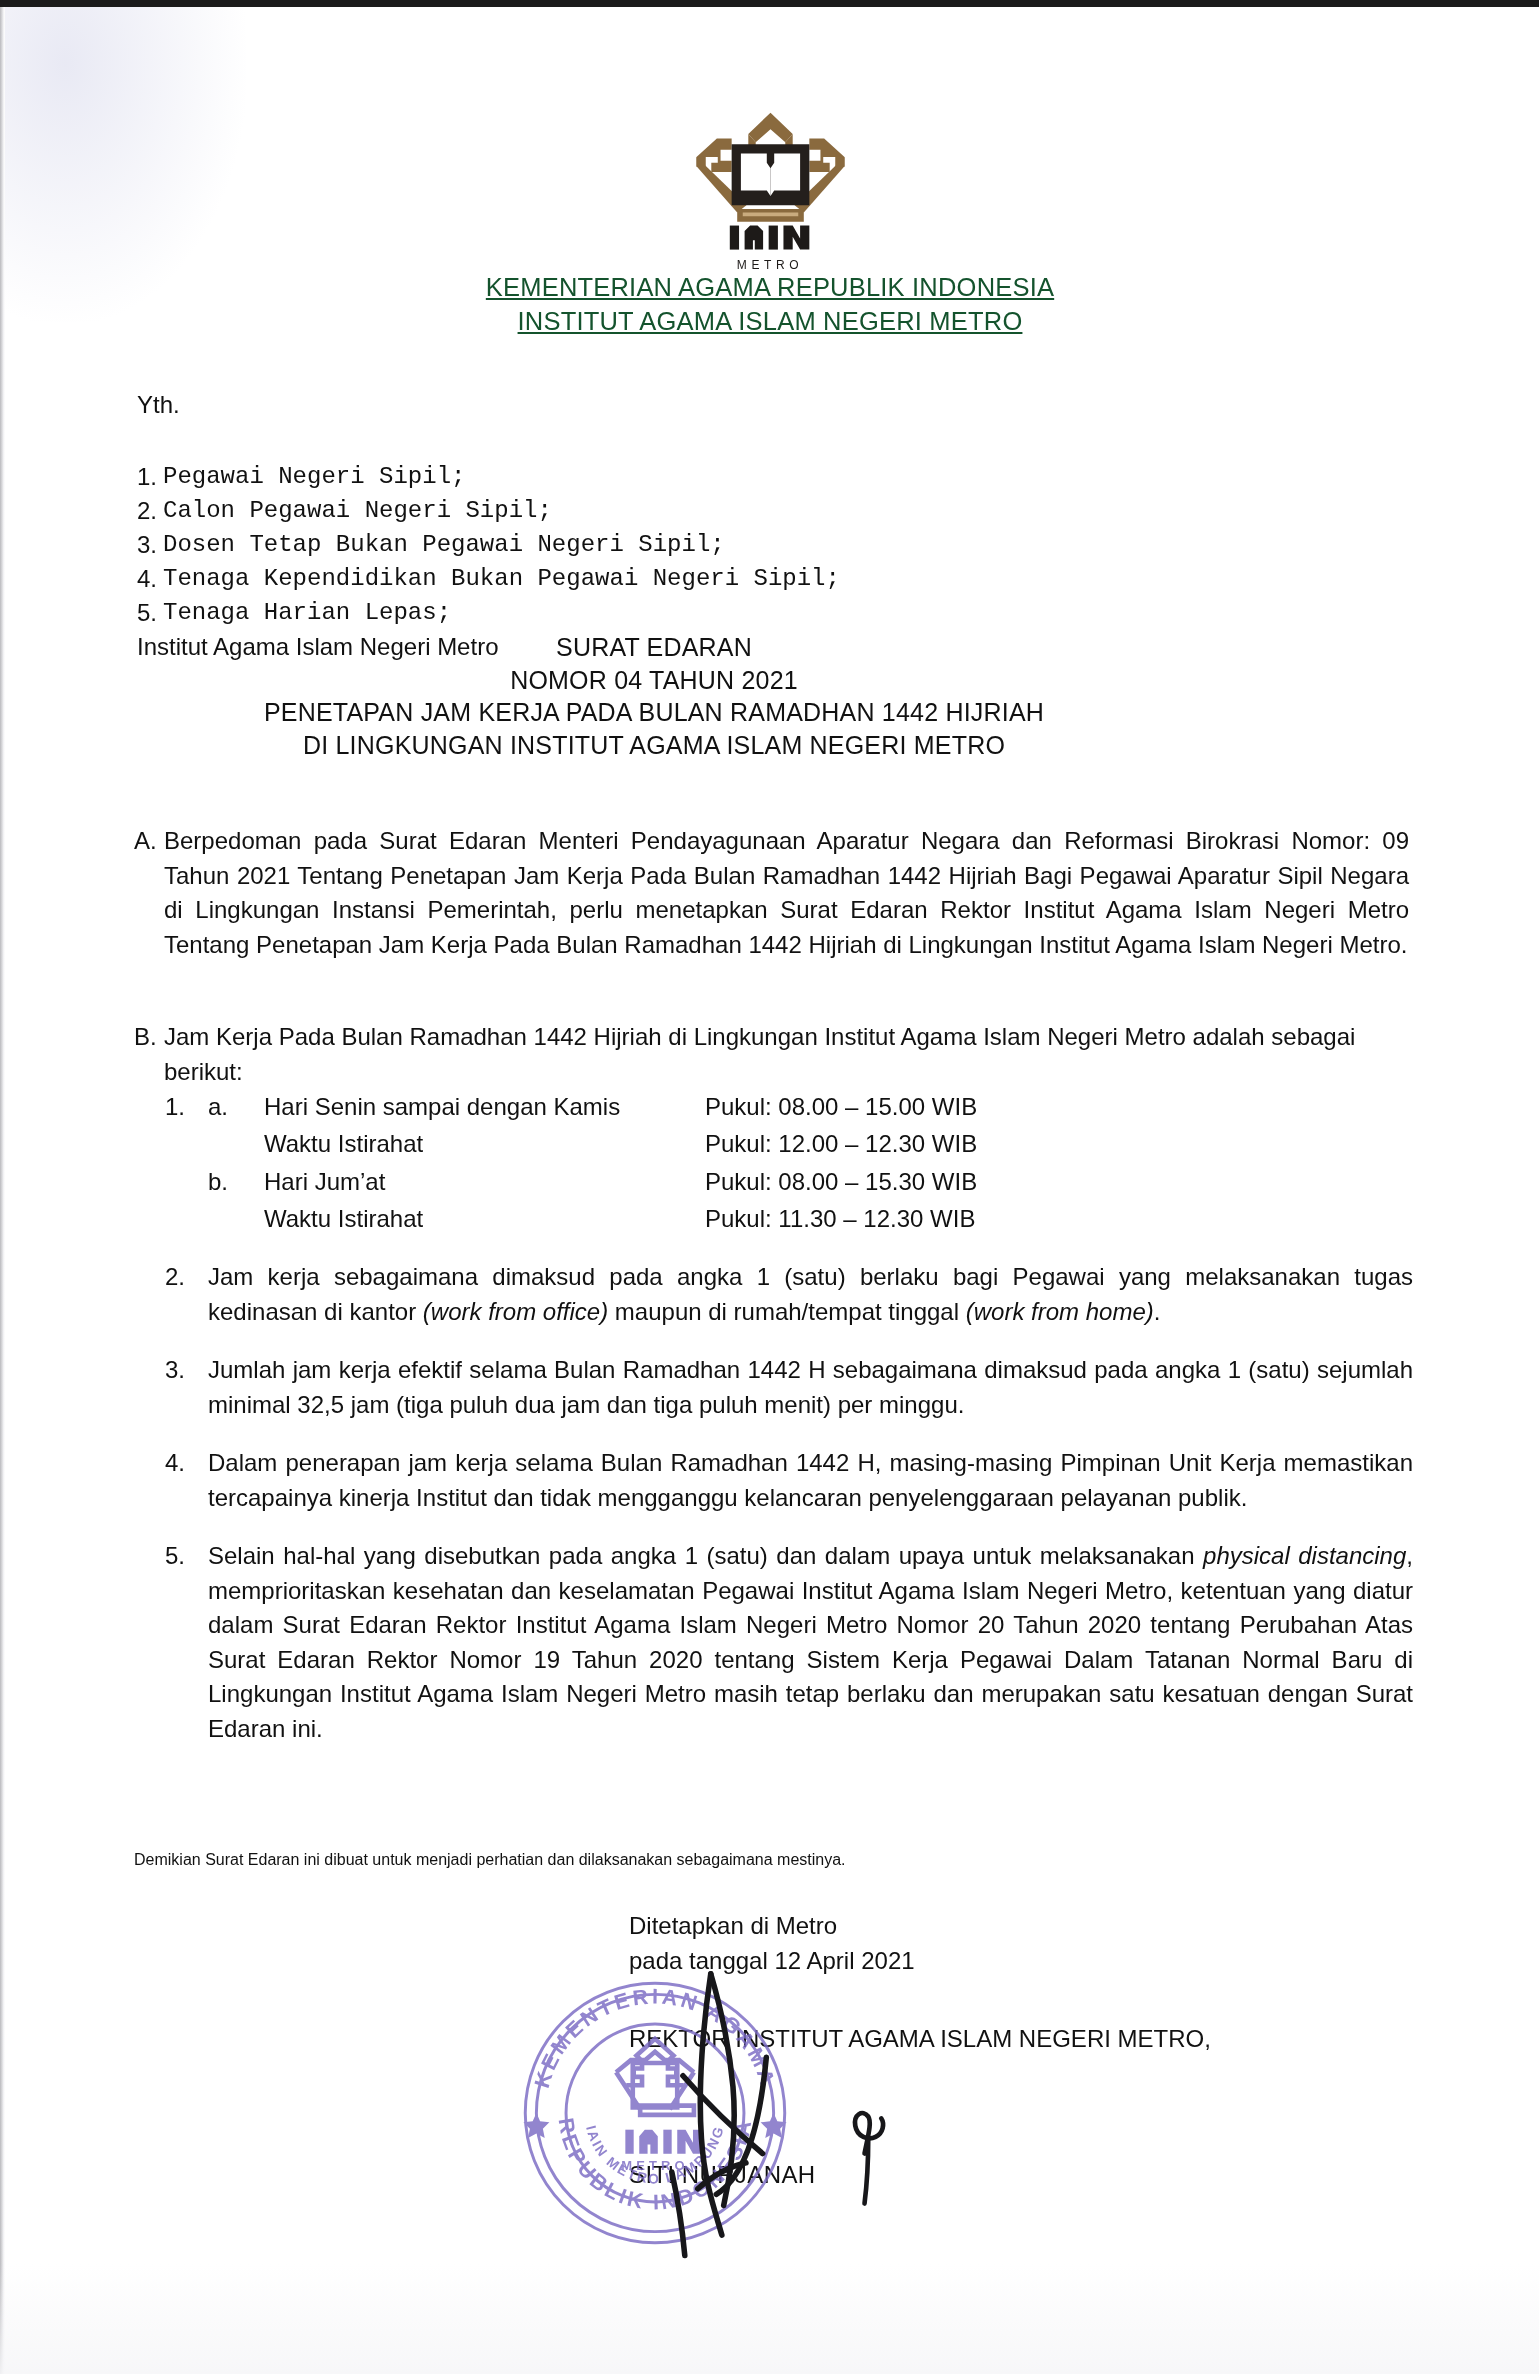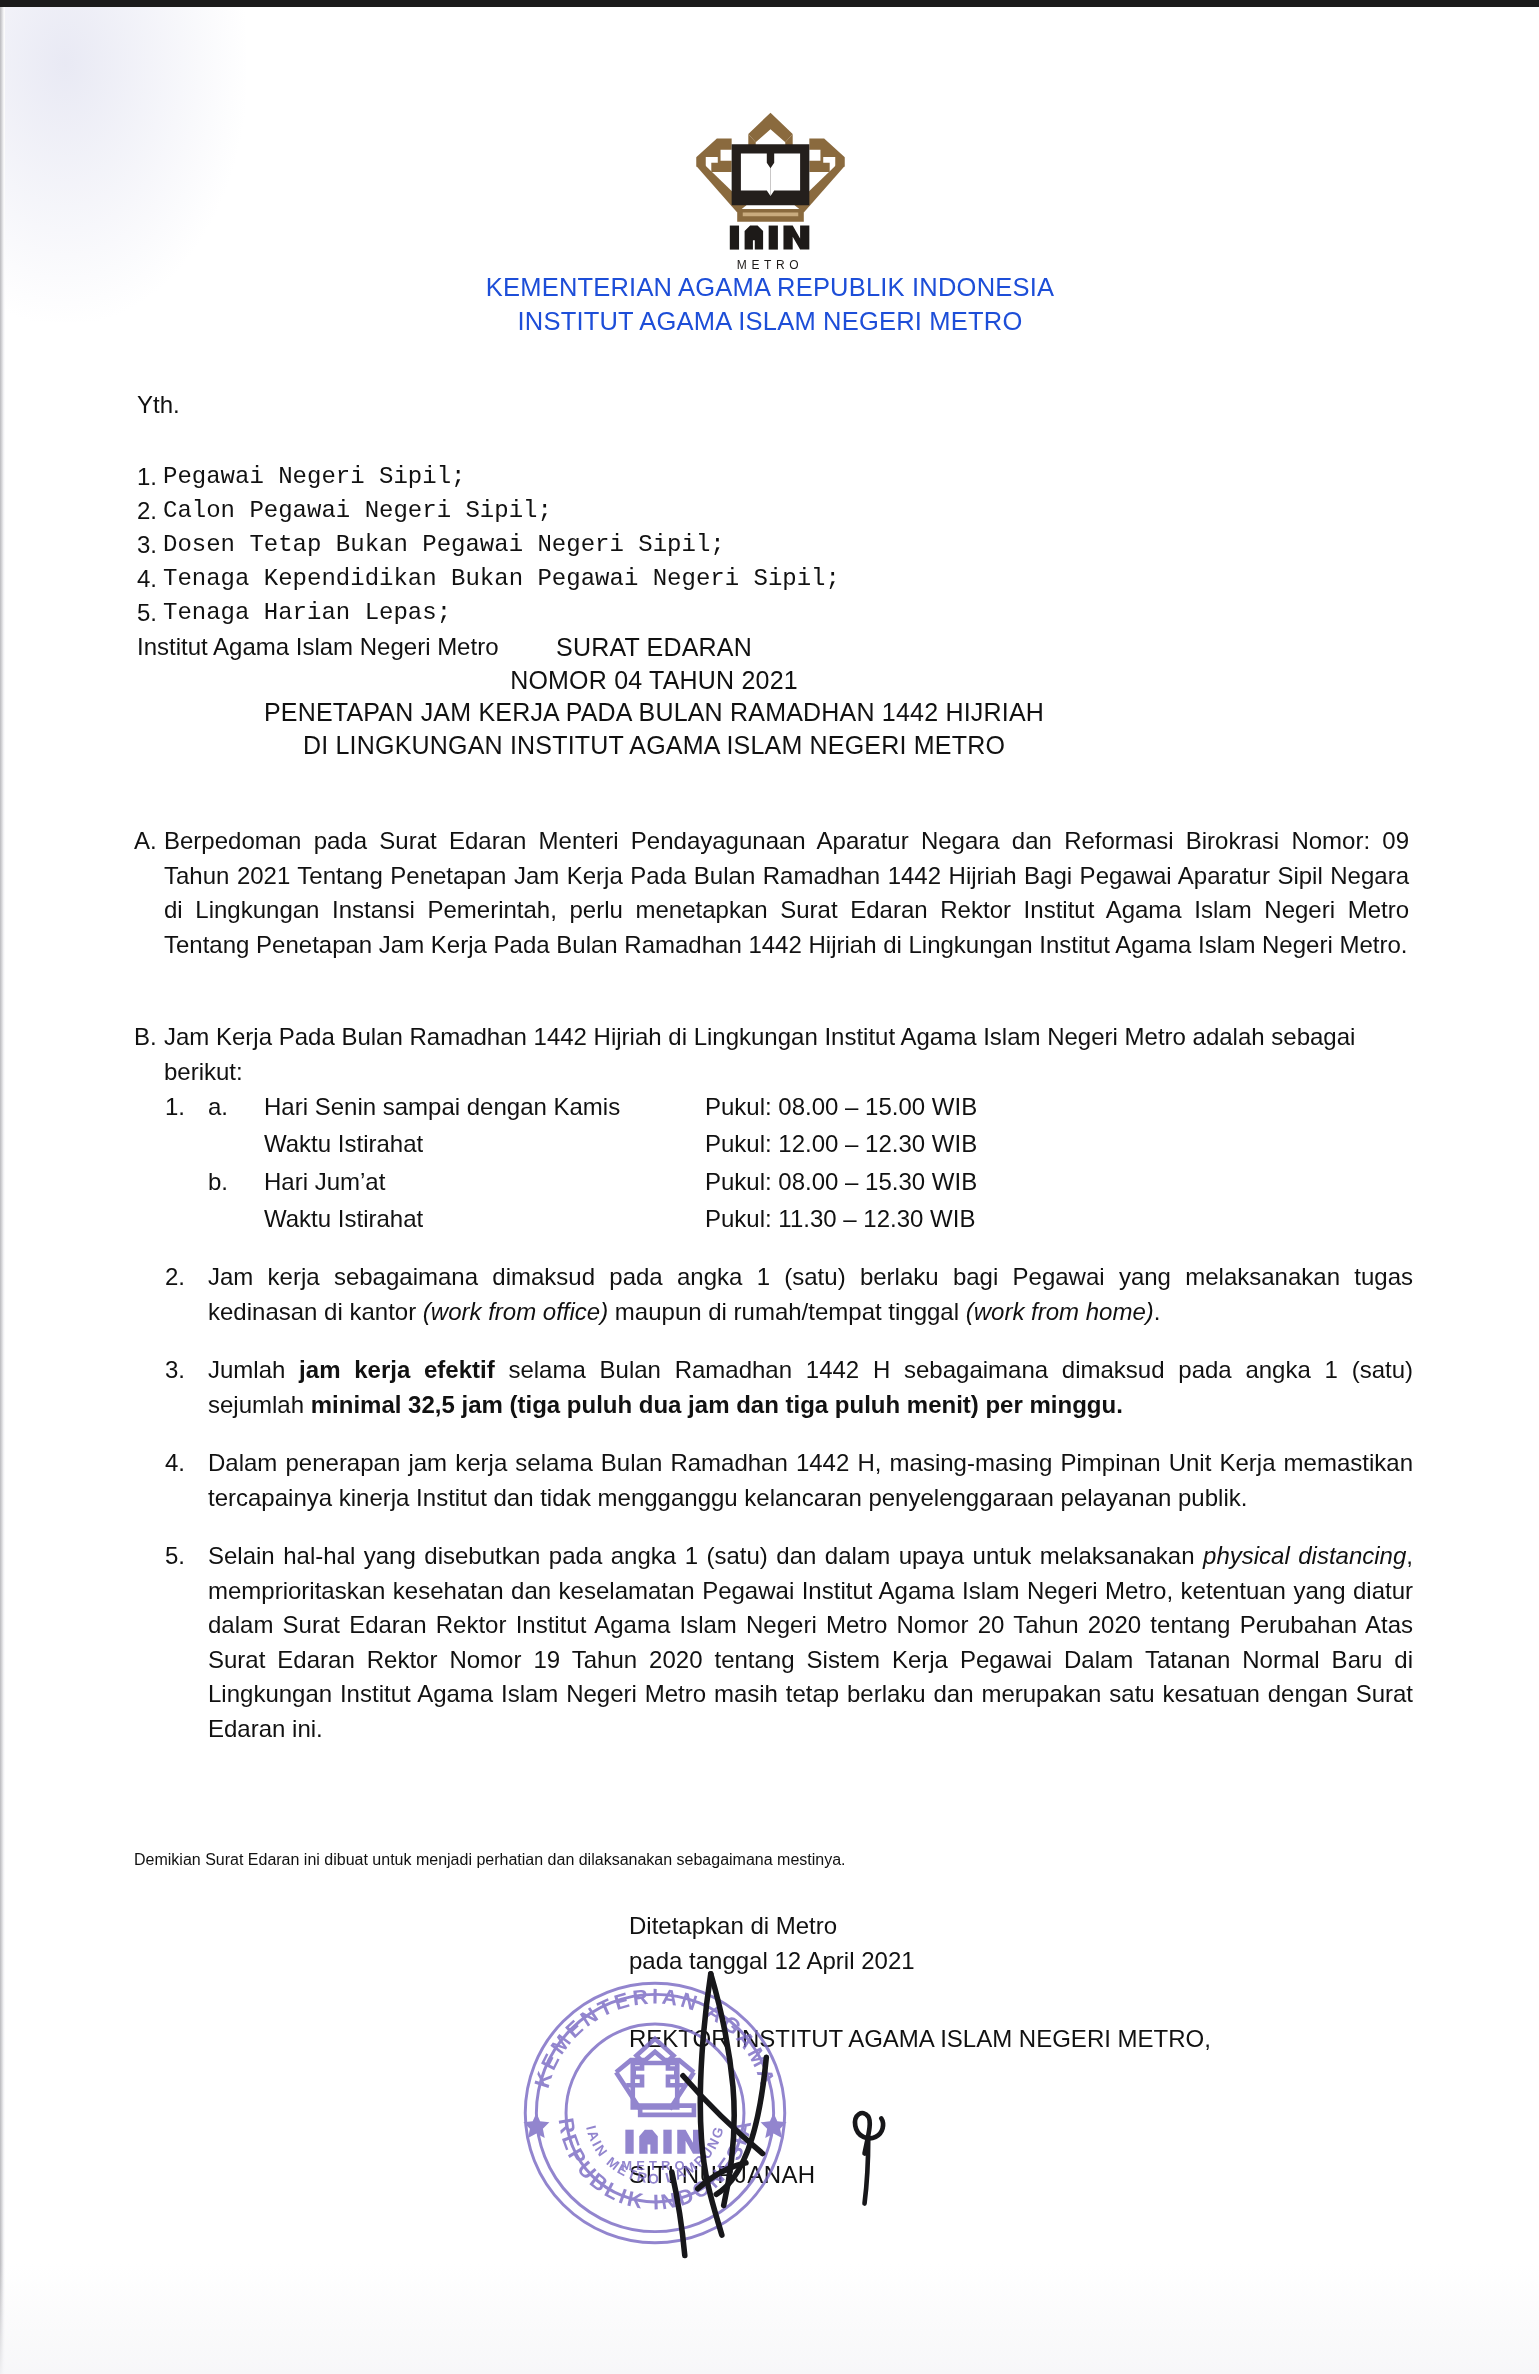--- a/index.html
+++ b/index.html
@@ -64,21 +64,22 @@
   .org-header {
     position: absolute;
     left: 0; top: 271px;
     width: 1540px;
     text-align: center;
     line-height: 1.33;
   }
   .org-header .line {
     font-size: 25.5px;
     letter-spacing: 0.2px;
-    color: #1d4ed8;
+    color: #14532d;
+    text-decoration: underline;
   }
 
   
   .recipients {
     position: absolute;
     left: 137px; top: 388px;
     width: 928px;
     font-size: 24px;
     line-height: 1.42;
   }
@@ -182,21 +183,21 @@
   }
   .item-num {
     flex: 0 0 43px;
   }
   .item-body {
     flex: 1;
     text-align: justify;
     text-justify: inter-word;
   }
   .item-body i { font-style: italic; }
-  .item-body b { font-weight: bold; }
+  .item-body b { font-weight: normal; }
 
   
   .closing {
     position: absolute;
     left: 134px; top: 1851px;
     width: 1275px;
     font-size: 16px;
   }
 
   

